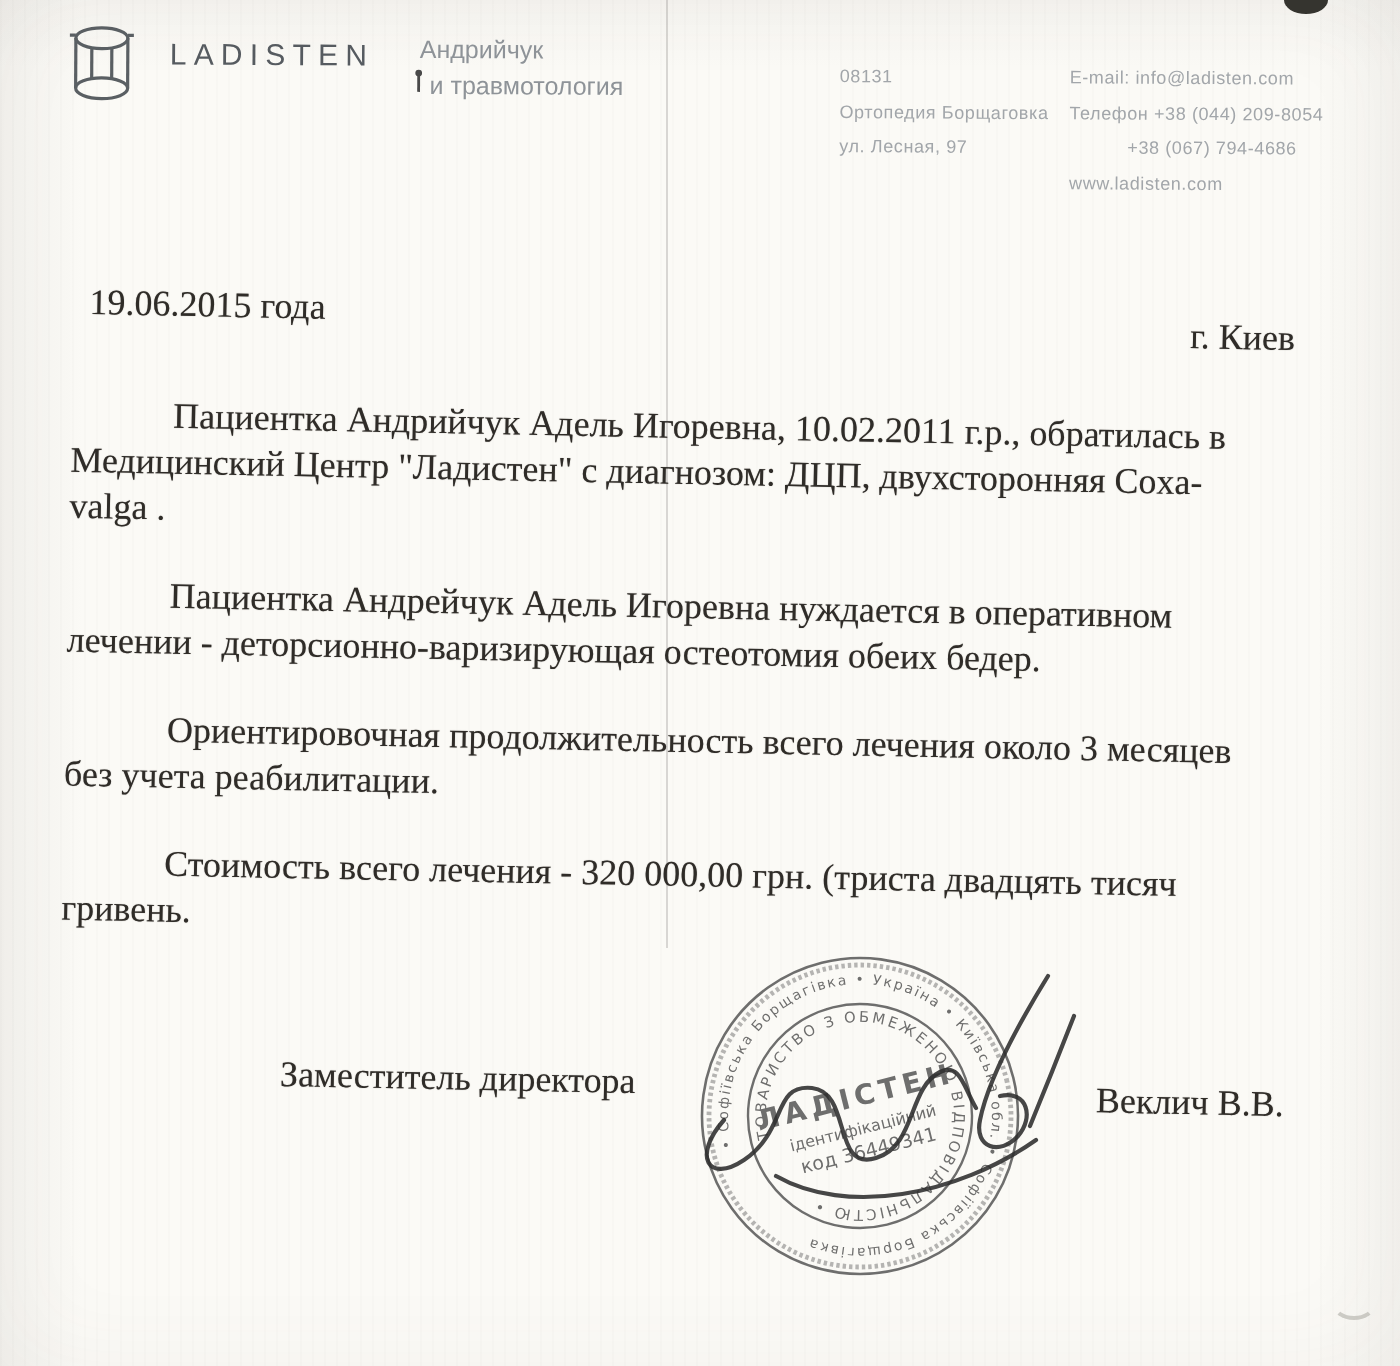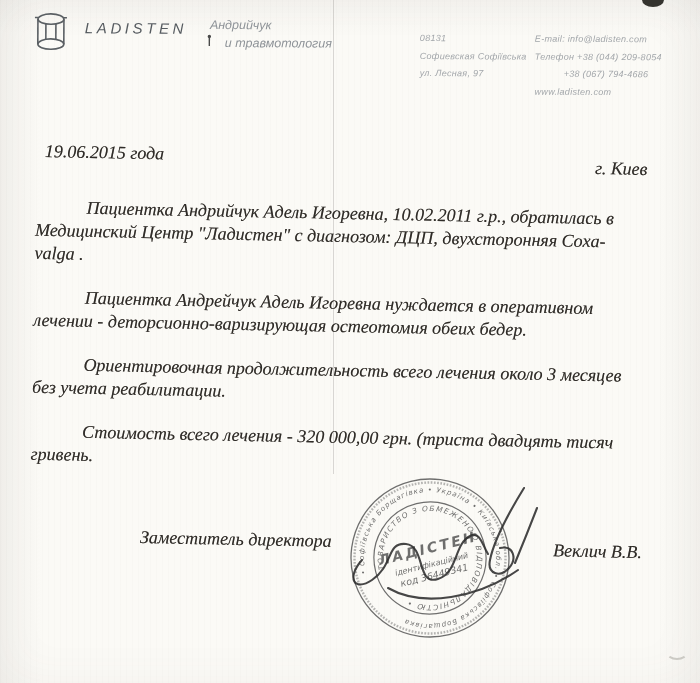--- a/index.html
+++ b/index.html
@@ -5,33 +5,32 @@
   html,body{margin:0;padding:0;background:#e8e6e2;}
   .page{
     position:relative;width:700px;height:683px;overflow:hidden;
     background:
       repeating-linear-gradient(90deg, rgba(125,122,115,.022) 0 1px, rgba(0,0,0,0) 1px 6px),
       linear-gradient(90deg, rgba(120,118,112,.06), rgba(0,0,0,0) 6%, rgba(0,0,0,0) 94%, rgba(120,118,112,.05)),
       linear-gradient(180deg, rgba(120,118,112,.04), rgba(0,0,0,0) 5%),
       #fbfaf6;
     box-shadow: inset 0 0 50px rgba(90,85,75,.05);
     font-family:"Liberation Sans", sans-serif;
-    font-style:italic;
   }
   
   .fold-line{position:absolute;left:333px;top:0;width:1px;height:474px;background:rgba(135,133,128,.30);}
   .punch-mark{position:absolute;left:642px;top:-7px;width:22px;height:14px;border-radius:50%;background:#35342f;}
   .scuff-mark{position:absolute;left:666px;top:644px;width:18px;height:12px;border:2px solid rgba(170,168,160,.55);border-top-color:transparent;border-left-color:transparent;border-right-color:transparent;border-radius:50%;}
 
   
   .letterhead{position:absolute;left:0;top:8px;width:700px;height:100px;transform:rotate(.3deg);transform-origin:30px 0;color:#585d61;}
   .logo{position:absolute;left:34px;top:3px;}
   .brand{position:absolute;left:85px;top:10px;font-size:15px;line-height:19px;letter-spacing:3.6px;color:#565b60;font-weight:500;}
   .specialty{position:absolute;left:210px;top:8px;font-size:12.5px;line-height:17px;color:#8e9398;}
-  .specialty .row2{display:flex;align-items:center;gap:12px;}
+  .specialty .row2{display:flex;align-items:center;gap:2px;}
   .pin-icon{display:inline-block;margin-left:-4px;}
   .addr{position:absolute;left:420px;top:20px;font-size:9px;line-height:17.5px;color:#a2a6aa;letter-spacing:.3px;}
   .contacts{position:absolute;left:535px;top:20px;font-size:9px;line-height:17.5px;color:#a2a6aa;letter-spacing:.3px;}
   .contacts .phone2{padding-left:29px;}
 
   
   .letter{position:absolute;left:0;top:140px;width:700px;transform:rotate(1.15deg);transform-origin:45px 0;
     font-family:"Liberation Serif", serif;color:#2f2c28;font-size:18px;line-height:23px;
     text-shadow:0 0 .5px rgba(70,64,58,.55);}
   .date-row{display:flex;justify-content:space-between;align-items:flex-start;padding:0 52px 0 45px;height:26px;}
@@ -78,21 +77,21 @@
           <svg width="7" height="13" viewBox="0 0 7 13">
               <circle cx="3.5" cy="2.6" r="1.7" fill="#4a4a4a"></circle>
               <line x1="3.5" y1="4" x2="3.5" y2="12" stroke="#4a4a4a" stroke-width="1.4"></line>
             </svg>
         </span>
         <span>и травмотология</span>
       </div>
     </div>
     <div class="addr">
       <div>08131</div>
-      <div>Софиевская Софіївська</div>
+      <div>Ортопедия Борщаговка</div>
       <div>ул. Лесная, 97</div>
     </div>
     <div class="contacts">
       <div>E-mail: info@ladisten.com</div>
       <div>Телефон   +38 (044) 209-8054</div>
       <div class="phone2">+38 (067) 794-4686</div>
       <div>www.ladisten.com</div>
     </div>
   </div>
 

